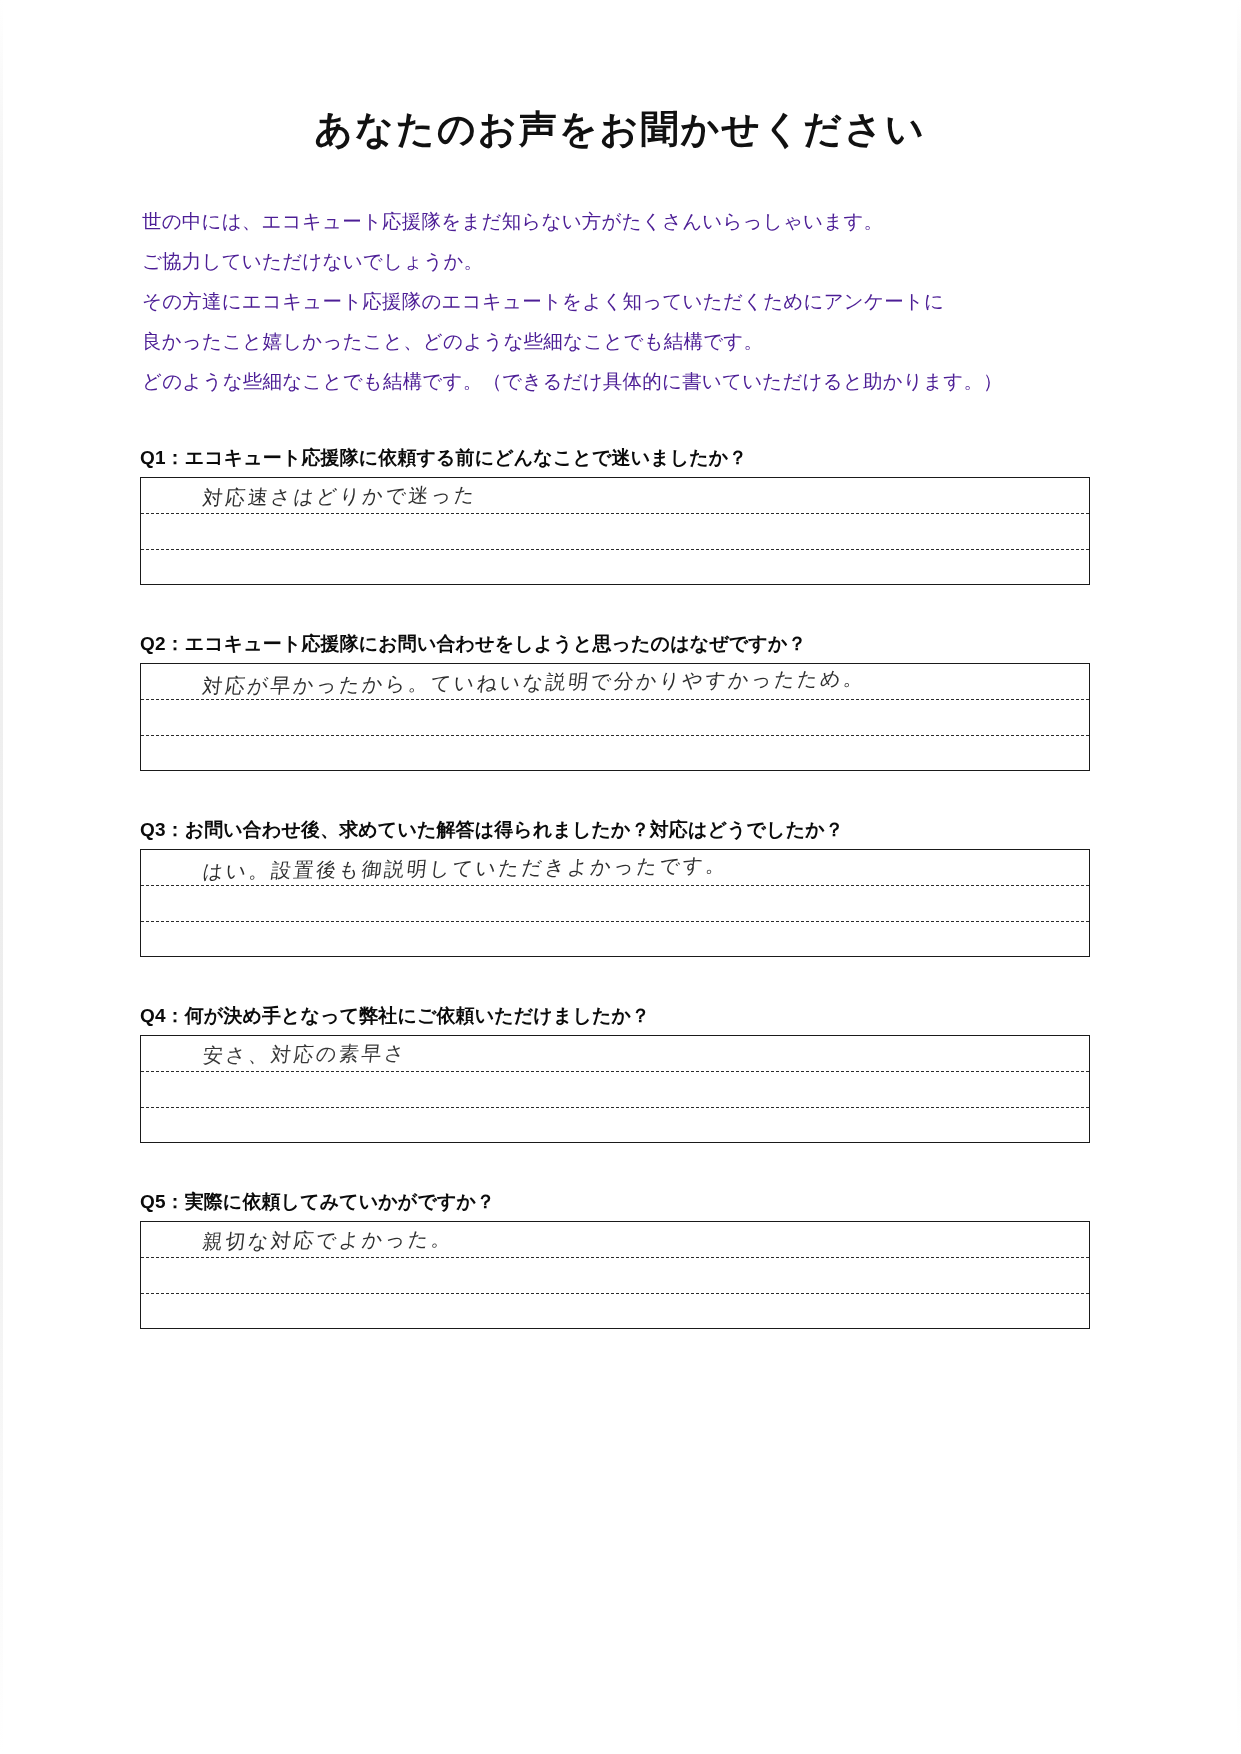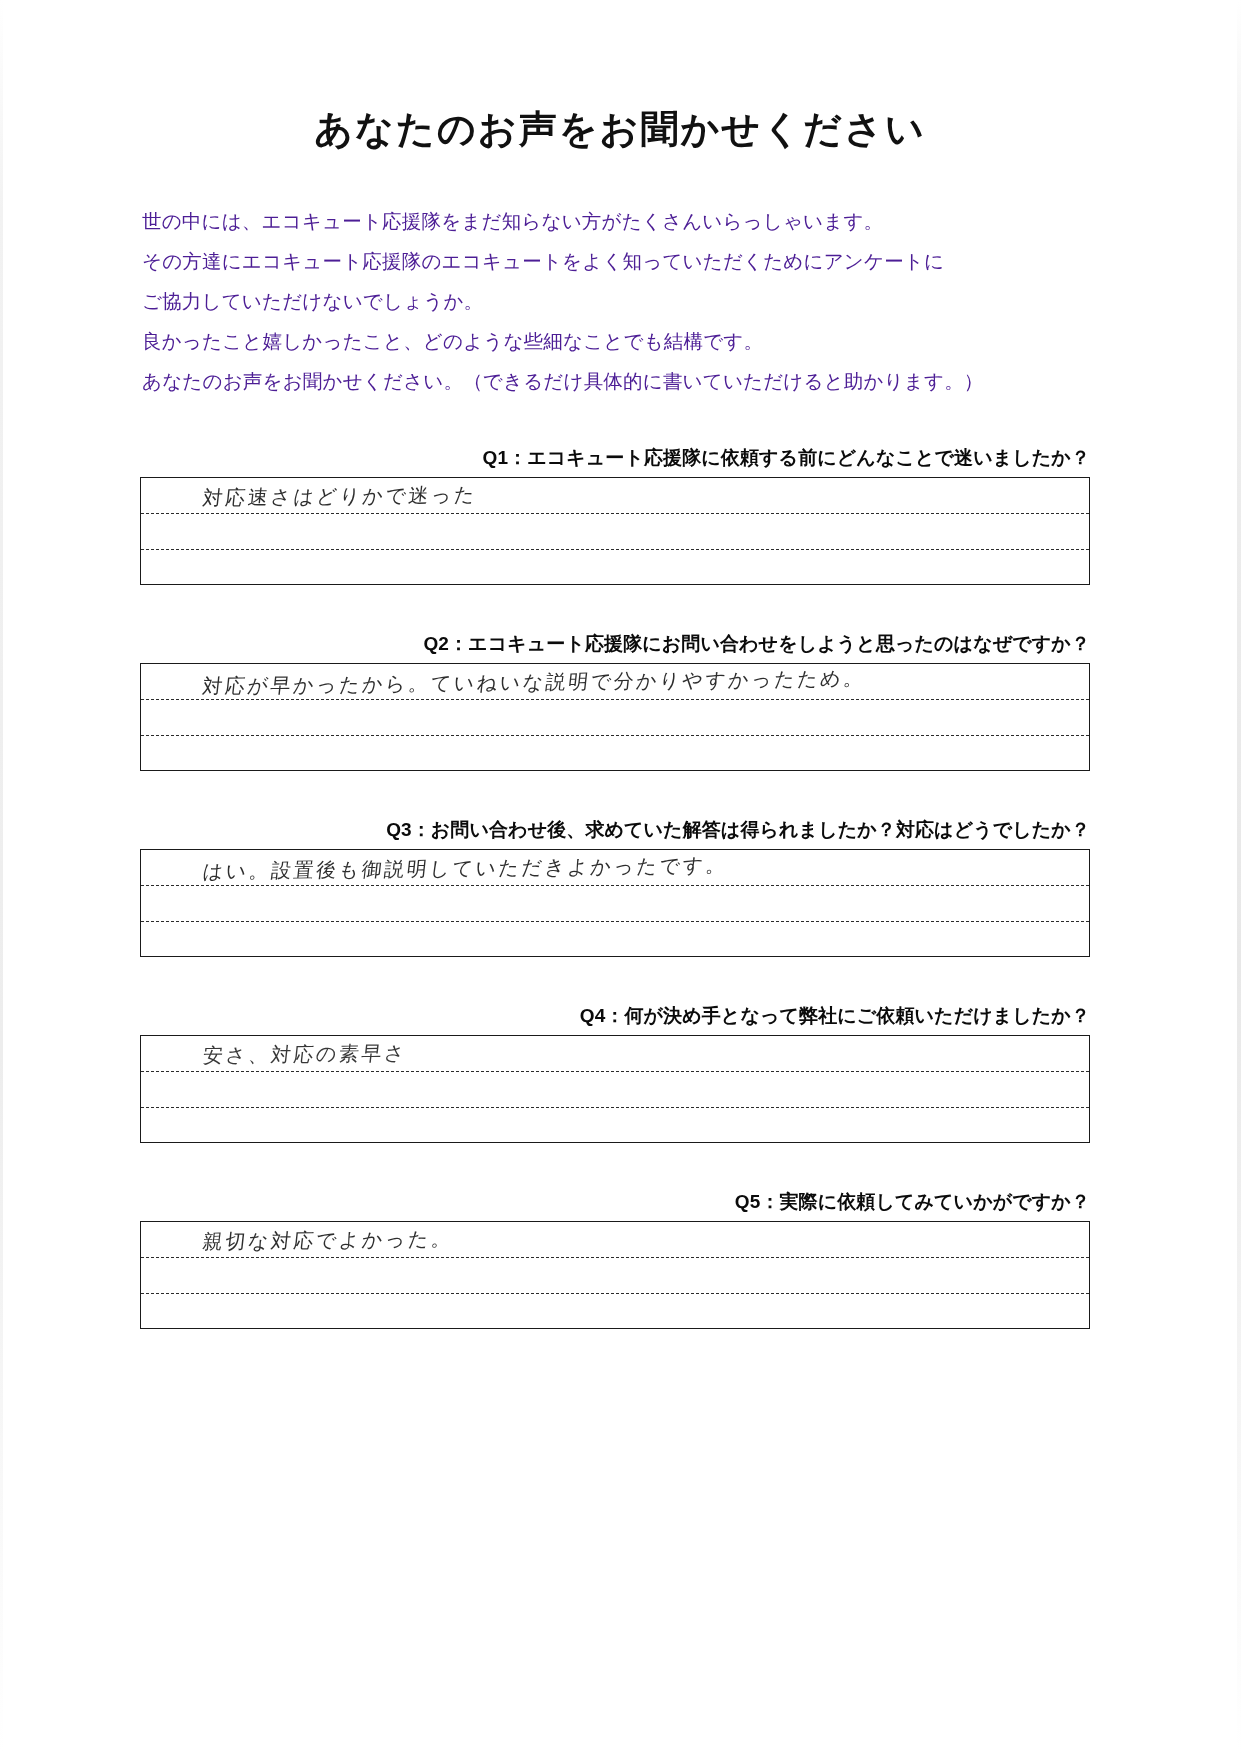--- a/index.html
+++ b/index.html
@@ -61,21 +61,20 @@
   .qblock {
     margin-bottom: 46px;
   }
   .q-heading {
     font-size: 19px;
     font-weight: bold;
     letter-spacing: 0.1px;
     margin: 0 0 6px 0;
     white-space: nowrap;
     color: #0b0b0b;
-    text-align: right;
   }
   .answer-box {
     position: relative;
     border: 1.3px solid #1a1a1a;
     height: 108px;
     box-sizing: border-box;
     background: #fff;
   }
   .answer-row {
     position: relative;
@@ -109,24 +108,24 @@
 
   <div class="scan-edge-left"></div>
   <div class="scan-edge-right"></div>
 
   <div class="content">
 
     <h1 class="doc-title">あなたのお声をお聞かせください</h1>
 
     <div class="intro">
       <div class="intro-line">世の中には、エコキュート応援隊をまだ知らない方がたくさんいらっしゃいます。</div>
+      <div class="intro-line">ご協力していただけないでしょうか。</div>
       <div class="intro-line">その方達にエコキュート応援隊のエコキュートをよく知っていただくためにアンケートに</div>
-      <div class="intro-line">ご協力していただけないでしょうか。</div>
       <div class="intro-line">良かったこと嬉しかったこと、どのような些細なことでも結構です。</div>
-      <div class="intro-line">あなたのお声をお聞かせください。（できるだけ具体的に書いていただけると助かります。）</div>
+      <div class="intro-line">どのような些細なことでも結構です。（できるだけ具体的に書いていただけると助かります。）</div>
     </div>
 
     <div class="qblock">
       <div class="q-heading">Q1：エコキュート応援隊に依頼する前にどんなことで迷いましたか？</div>
       <div class="answer-box">
         <div class="answer-row">
           <span class="hw">対応速さはどりかで迷った</span>
         </div>
         <div class="answer-row"></div>
         <div class="answer-row"></div>

